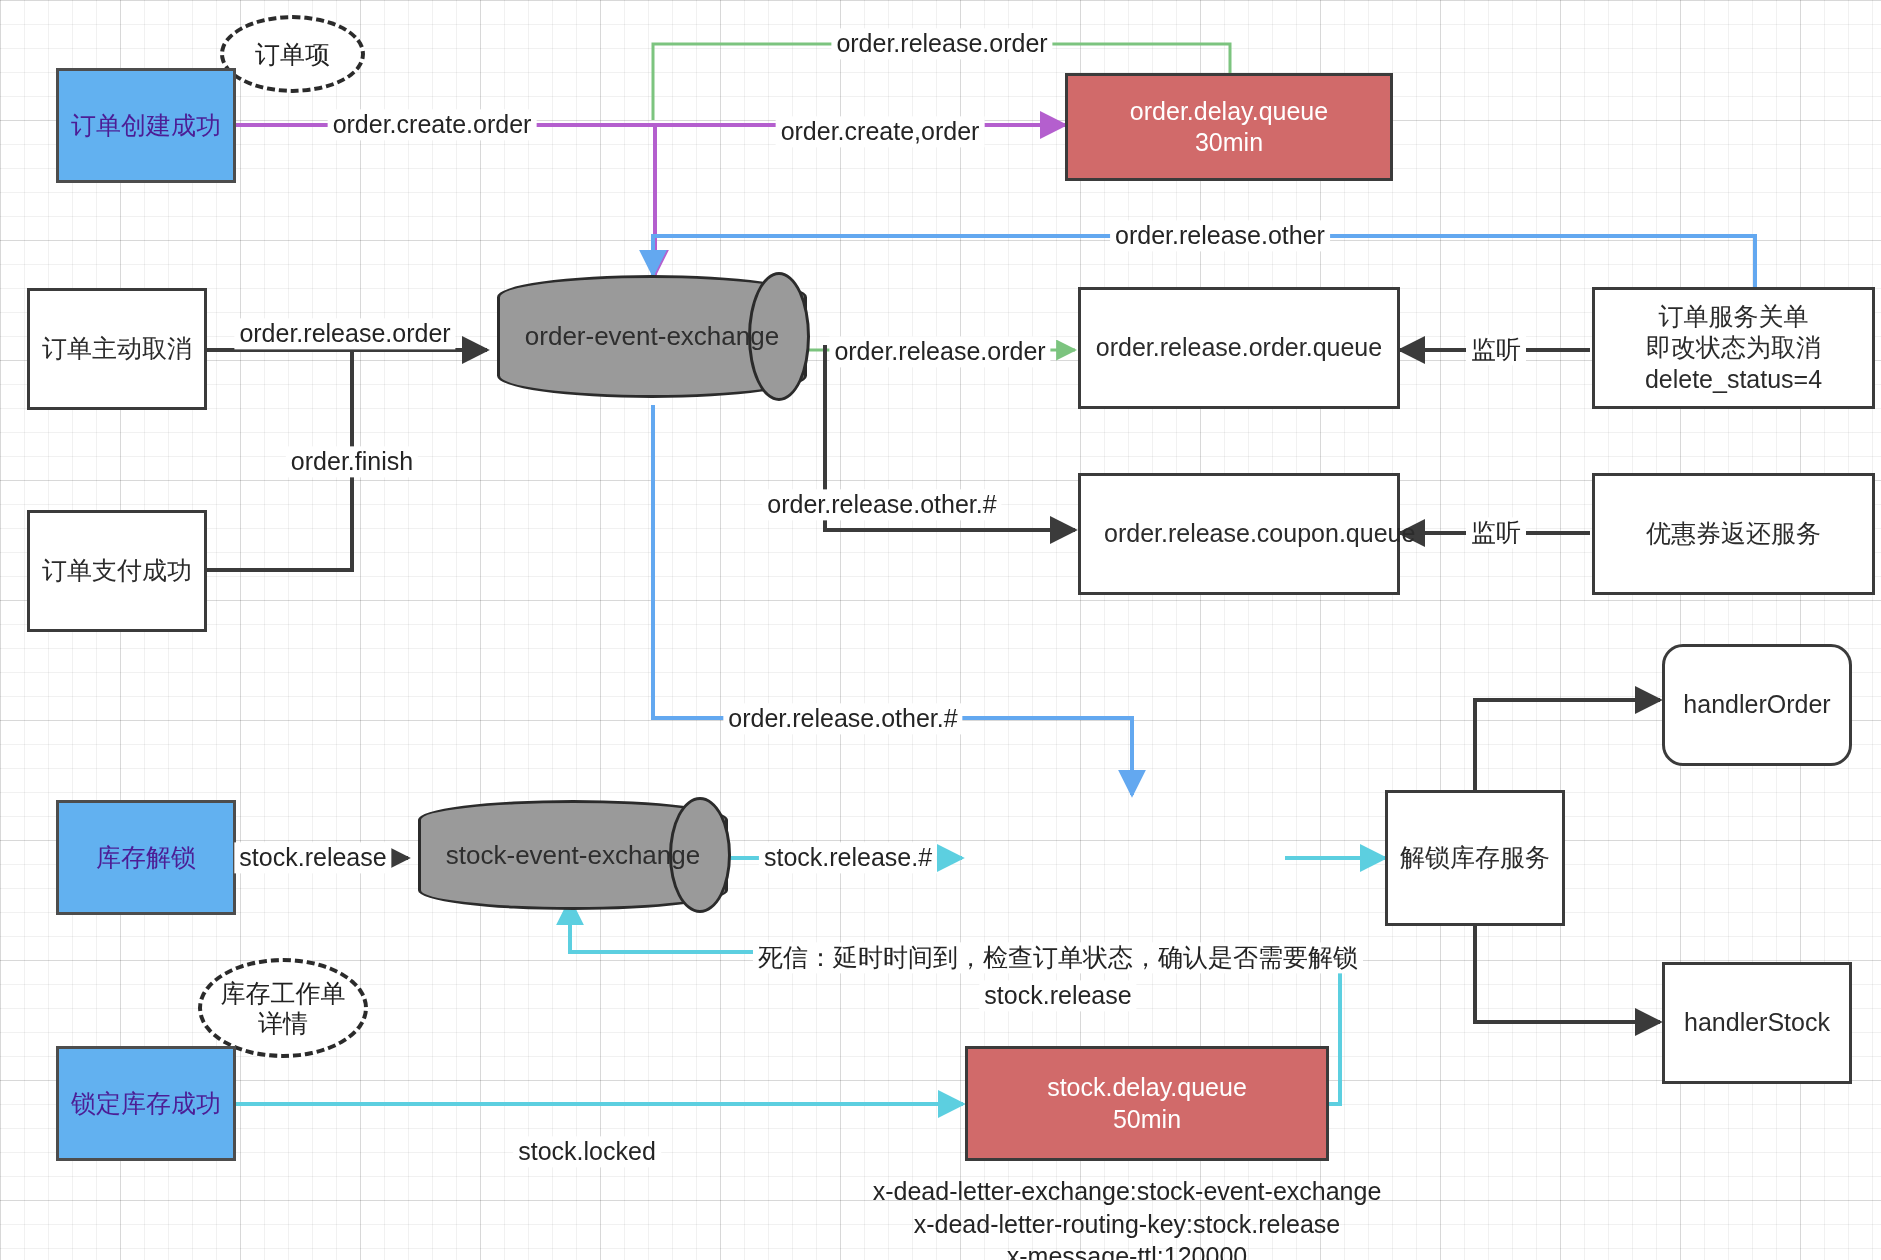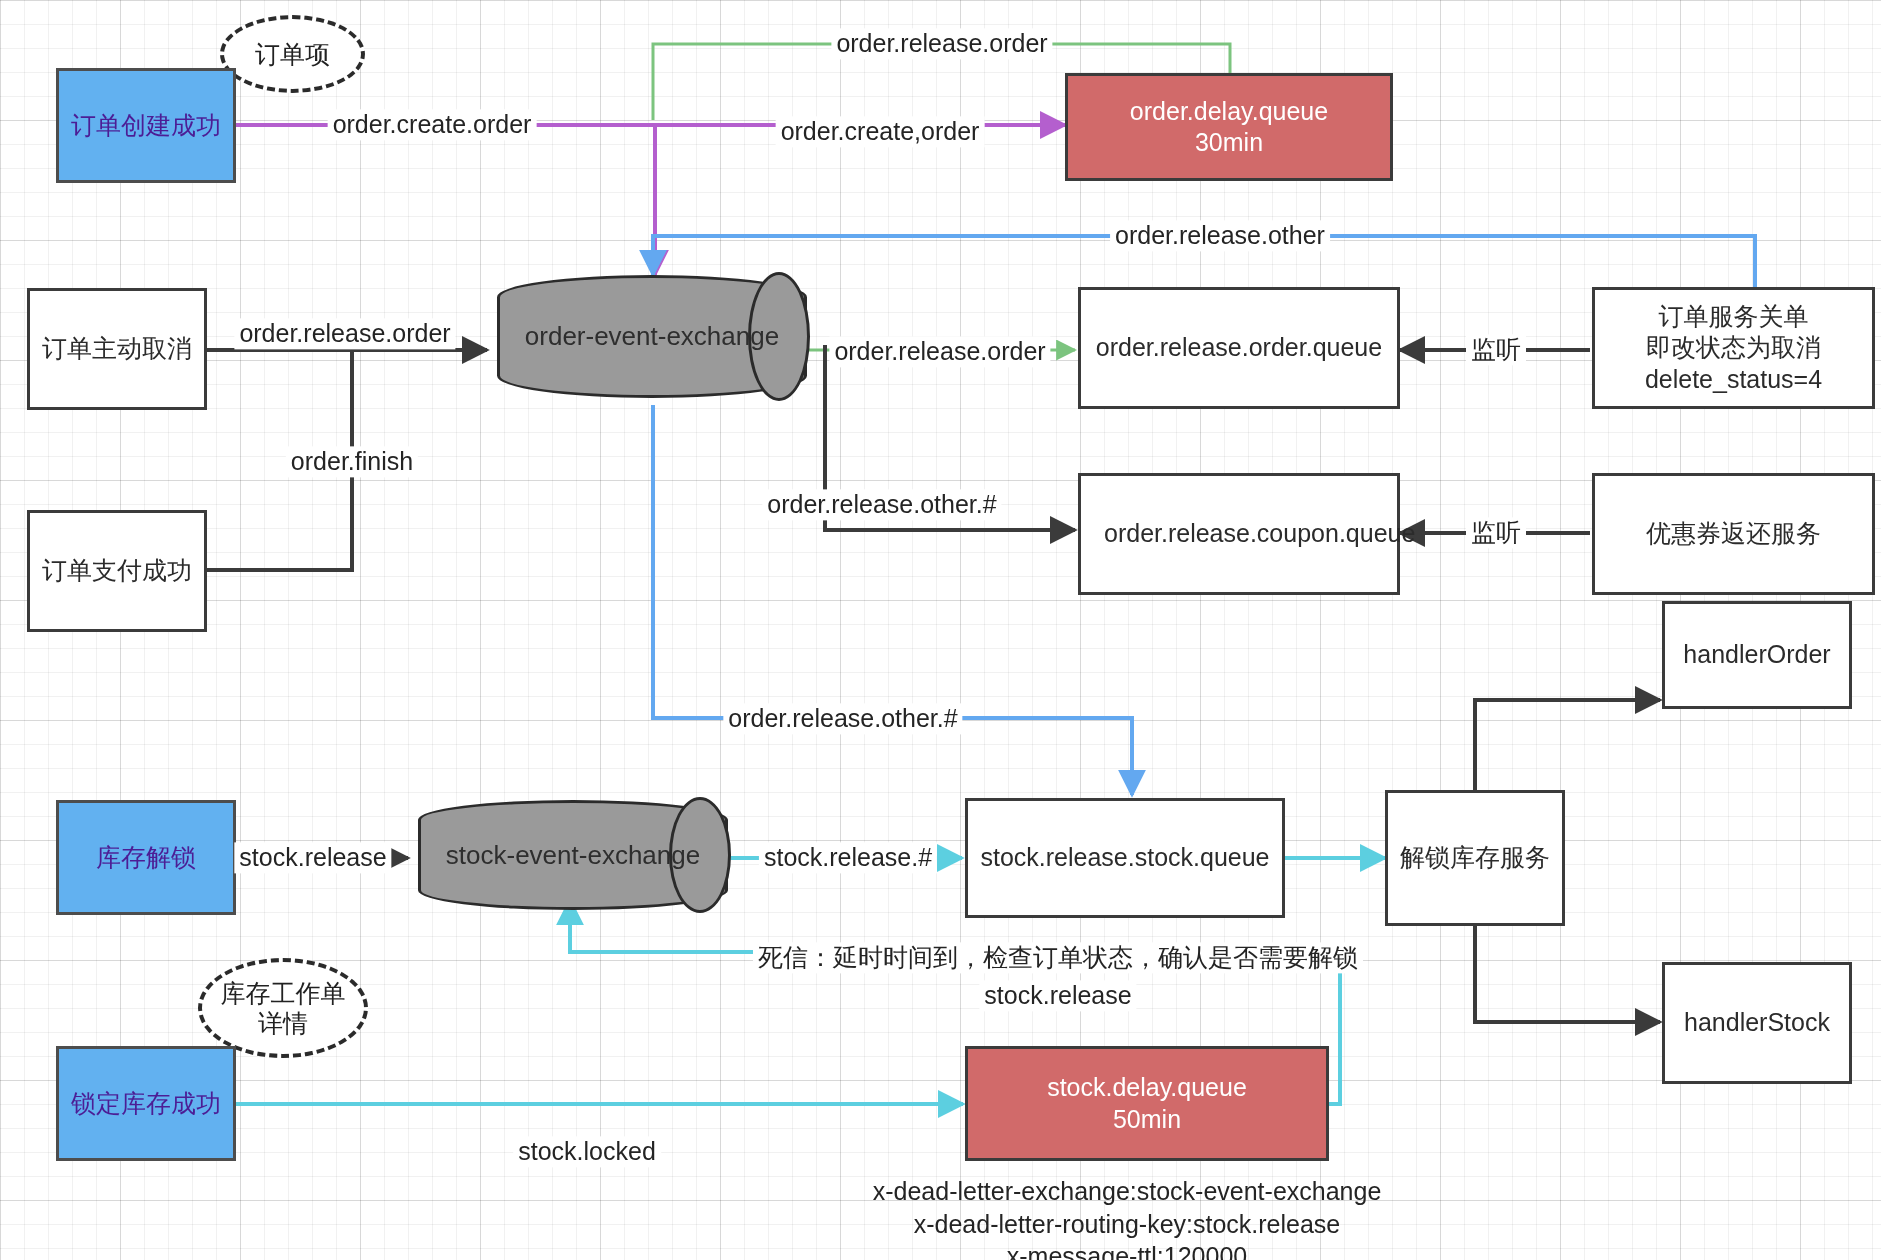--- a/index.html
+++ b/index.html
@@ -179,34 +179,31 @@
   <div class="node blue" style="left:27px;top:1046px;width:180px;height:115px;">
     <span>锁定库存成功</span>
   </div>
 
   <div class="cyl" style="left:418px;top:800px;width:310px;height:110px;">
     <div class="body"></div>
     <div class="cap"></div>
     <div class="label">stock-event-exchange</div>
   </div>
 
-  <div class="node plain" style="left:965px;top:798px;width:320px;height:120px;">
-    <span>stock.release.stock.queue</span>
-  </div>
 
   <div class="node red" style="left:965px;top:1046px;width:364px;height:115px;flex-direction:column;">
     <span>stock.delay.queue</span>
     <span>50min</span>
   </div>
 
   <div class="node plain" style="left:1385px;top:790px;width:180px;height:136px;">
     <span>解锁库存服务</span>
   </div>
 
-  <div class="node plain" style="left:1662px;top:601px;width:190px;height:108px;">
+  <div class="node plain" style="left:1662px;top:644px;width:190px;height:122px;border-radius:21px;">
     <span>handlerOrder</span>
   </div>
 
   <div class="node plain" style="left:1662px;top:962px;width:190px;height:122px;">
     <span>handlerStock</span>
   </div>
 
   <div class="edge-label" style="left:432px;top:125px;">order.create.order</div>
 
   <div class="edge-label" style="left:880px;top:132px;">order.create,order</div>

